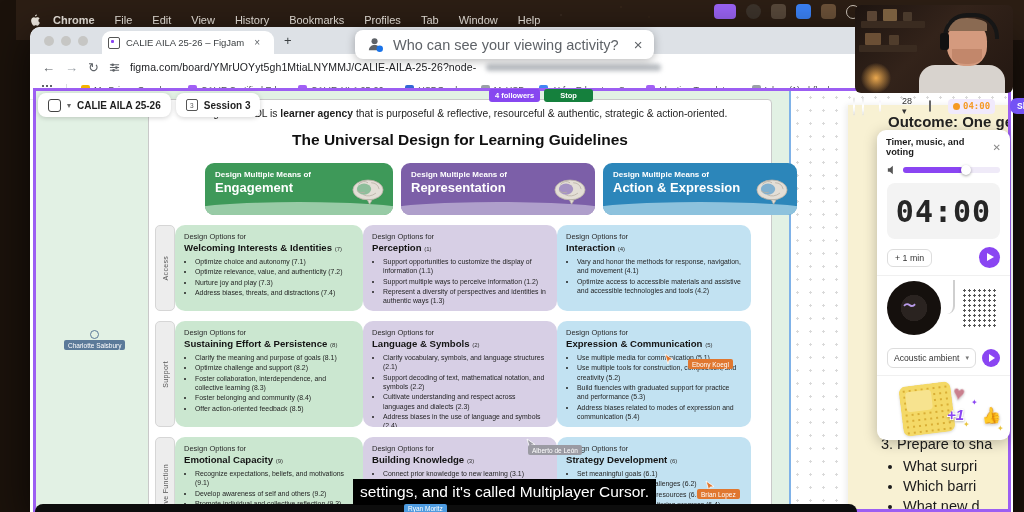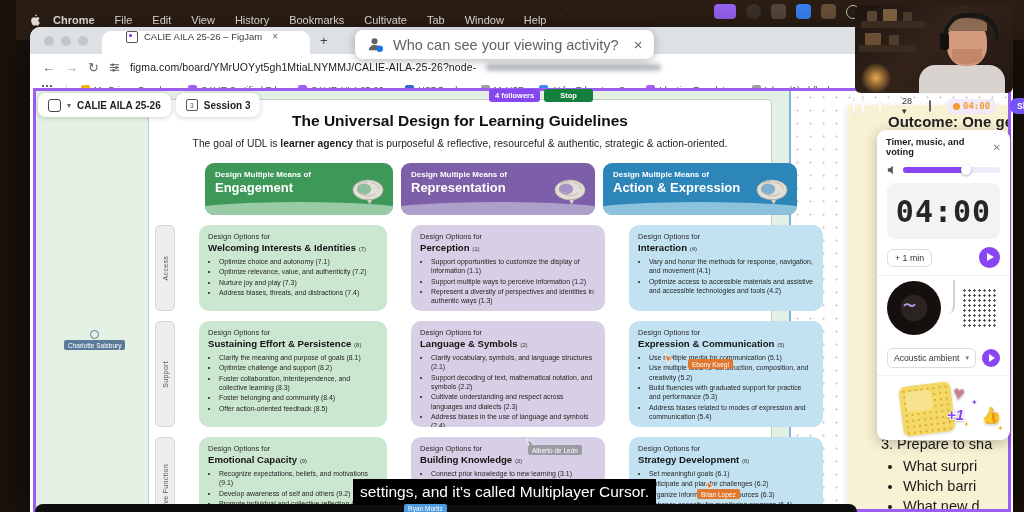--- a/index.html
+++ b/index.html
@@ -17,21 +17,21 @@
   .sico.circle{border-radius:50%;background:#3c332b;}
   .sico.blue{background:#3b82f6;}
   .sico.ring{background:transparent;border:1.5px solid #cfc6bb;border-radius:50%;width:12px;height:12px;}
   .speck{position:absolute;width:2px;height:2px;border-radius:50%;background:#c98b4a;opacity:.8;}
 
   
   #chrome-window{position:absolute;left:30px;top:27px;width:983px;height:485px;background:#fff;border-radius:10px 10px 0 0;box-shadow:0 10px 40px rgba(0,0,0,.65);overflow:hidden;z-index:6;}
   #tabstrip{height:27px;background:#dde1e6;display:flex;align-items:flex-end;border-radius:10px 10px 0 0;}
   #traffic{display:flex;gap:7px;margin:0 14px 8px 14px;}
   .tl{width:10px;height:10px;border-radius:50%;background:#c6c6c4;}
-  #tab-active{background:#fff;border-radius:9px 9px 0 0;height:23px;display:flex;align-items:flex-start;padding:0 24px;gap:6px;min-width:160px;font-size:9.5px;color:#3c4043;}
+  #tab-active{background:#fff;border-radius:9px 9px 0 0;height:23px;display:flex;align-items:center;padding:0 6px;gap:6px;min-width:160px;font-size:9.5px;color:#3c4043;}
   .tab-x{color:#5f6368;font-size:10px;margin-left:4px;}
   #newtab-btn{color:#3c4043;font-size:13px;margin:0 0 6px 10px;}
   #favicon-figjam{width:10px;height:10px;border:1.5px solid #555;border-radius:2px;position:relative;}
   #favicon-figjam::after{content:"";position:absolute;left:2px;top:2px;width:3px;height:3px;background:#8a45f2;border-radius:1px;}
   #urlrow{height:26px;display:flex;align-items:center;gap:10px;padding:0 12px;background:#fff;}
   .navico{color:#5f6368;font-size:13px;}
   .navico.fwd{color:#9aa0a6;}
   #urltext{font-size:10.5px;color:#202124;letter-spacing:.1px;white-space:nowrap;}
   #url-blur{width:175px;height:7px;border-radius:3px;background:#b9bdc2;filter:blur(2px);}
   #bookmarksbar{height:19px;display:flex;align-items:center;gap:14px;padding:0 12px;background:#fff;border-bottom:1px solid #ececec;font-size:9px;color:#4d5156;}
@@ -60,21 +60,21 @@
   
   #poster{position:absolute;left:112px;top:8px;width:622px;height:520px;background:#fff;border:1px solid #c9c9c9;border-radius:4px;}
   #ptitle{text-align:center;font-size:15.5px;font-weight:700;color:#101010;margin-top:12px;}
   #psub{text-align:center;font-size:10.3px;color:#1d1d1d;margin-top:8px;}
   .pgrid{display:grid;grid-template-columns:20px 188px 194px 194px;gap:8px;padding:0 6px;margin-top:14px;margin-left:22px;}
   .col-header{position:relative;border-radius:9px;overflow:hidden;color:#fff;padding:7px 10px;height:52px;box-sizing:border-box;}
   .ch-eyebrow{font-size:8px;font-weight:600;}
   .ch-name{font-size:13px;font-weight:700;margin-top:1px;position:relative;z-index:2;}
   .wave{position:absolute;left:-8%;right:-8%;bottom:-2px;height:15px;border-radius:100% 100% 0 0/110% 110% 0 0;opacity:.85;}
   .brainwrap{position:absolute;right:7px;bottom:6px;z-index:2;}
-  .prow{display:grid;grid-template-columns:20px 188px 194px 194px;gap:24px;padding:0 6px;margin-top:10px;}
+  .prow{display:grid;grid-template-columns:20px 188px 194px 194px;gap:0;padding:0 6px;margin-top:10px;}
   .rtab{background:#ededed;border:1px solid #d6d6d6;border-radius:5px;display:flex;align-items:center;justify-content:center;}
   .rtab span{writing-mode:vertical-rl;transform:rotate(180deg);font-size:7px;color:#555;letter-spacing:.3px;}
   .card{border-radius:10px;padding:7px 9px;box-sizing:border-box;overflow:hidden;}
   .c-eyebrow{font-size:7.5px;color:#2b2b2b;}
   .c-title{font-size:9.6px;font-weight:700;color:#141414;margin-top:1px;}
   .c-num{font-size:6px;font-weight:400;color:#333;}
   .card ul{margin:4px 0 0 11px;padding:0;}
   .card li{font-size:6.9px;color:#1f1f1f;line-height:1.35;margin-bottom:1px;}
 
   
@@ -170,21 +170,21 @@
           <path d="M7.6 1.2c-.5.6-1.3 1-1.9.9-.1-.7.2-1.4.6-1.8C6.8-.2 7.7-.5 8.3-.5c.1.7-.2 1.3-.7 1.7zM8.9 3.4c-1.1-.1-2 .6-2.5.6S5 3.4 4.1 3.4C2.9 3.5 1.7 4.2 1.1 5.4c-1.3 2.2-.3 5.5.9 7.3.6.9 1.3 1.9 2.3 1.8.9 0 1.2-.6 2.3-.6s1.4.6 2.3.6c1 0 1.6-.9 2.2-1.8.7-1 1-2 1-2.1 0 0-1.9-.7-1.9-2.9 0-1.8 1.5-2.7 1.6-2.7-.9-1.3-2.2-1.5-2.9-1.6z" fill="#f2ece4" transform="scale(.75) translate(1,1)"></path>
         </svg>
     </span>
     <span id="menu-items">
         <span class="menu-item bold">Chrome</span>
         <span class="menu-item">File</span>
         <span class="menu-item">Edit</span>
         <span class="menu-item">View</span>
         <span class="menu-item">History</span>
         <span class="menu-item">Bookmarks</span>
-        <span class="menu-item">Cultivate</span>
+        <span class="menu-item">Profiles</span>
         <span class="menu-item">Tab</span>
         <span class="menu-item">Window</span>
         <span class="menu-item">Help</span>
       </span>
     <span id="status-icons">
       <span class="sico purple"></span>
       <span class="sico circle"></span>
       <span class="sico"></span>
       <span class="sico blue"></span>
       <span class="sico" style="background:#6b5138;"></span>
@@ -266,24 +266,24 @@
     <div id="sticky-block">
       <div class="prep">3. Prepare to sha</div>
       <ul id="sticky-bullets">
           <li>What surpri</li>
           <li>Which barri</li>
           <li>What new d</li>
         </ul>
     </div>
 
     <div id="poster">
-      <div id="ptitle">The Universal Design for Learning Guidelines</div>
       <div id="psub">
         <span>The goal of UDL is </span><b>learner agency</b><span> that is purposeful &amp; reflective, resourceful &amp; authentic, strategic &amp; action-oriented.</span>
       </div>
+      <div id="ptitle">The Universal Design for Learning Guidelines</div>
       <div class="pgrid" id="pheaders">
           <div></div>
           <div class="col-header" style="background: rgb(62, 153, 89);">
             <div class="ch-eyebrow">Design Multiple Means of</div>
     <div class="ch-name">Engagement</div>
     <div class="wave" style="background:#a8d4b4"></div>
     <span class="brainwrap"><svg width="36" height="27" viewBox="0 0 44 34">
   <ellipse cx="22" cy="15" rx="19" ry="12.5" fill="#e3ded6" stroke="#b7b0a4"></ellipse>
   <ellipse cx="17" cy="14" rx="9" ry="7" fill="#7fb890" opacity=".85"></ellipse>
   <path d="M10 8q6-6 12-2 M16 21q8 4 16-2 M8 16q4 4 10 2 M26 6q8 0 10 8" fill="none" stroke="#b7b0a4"></path>

